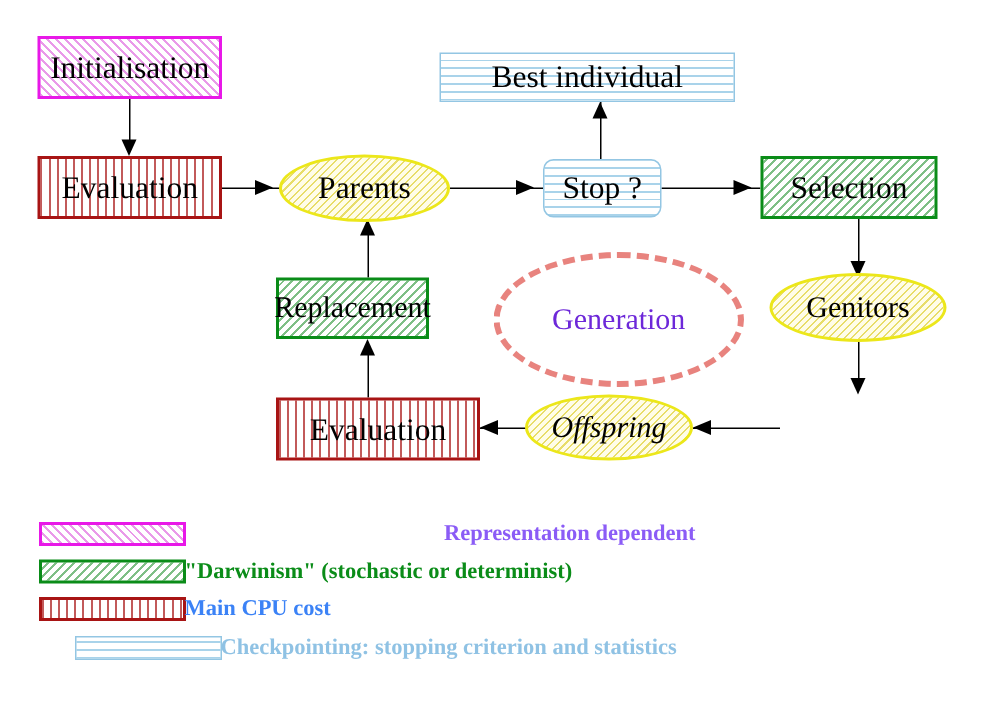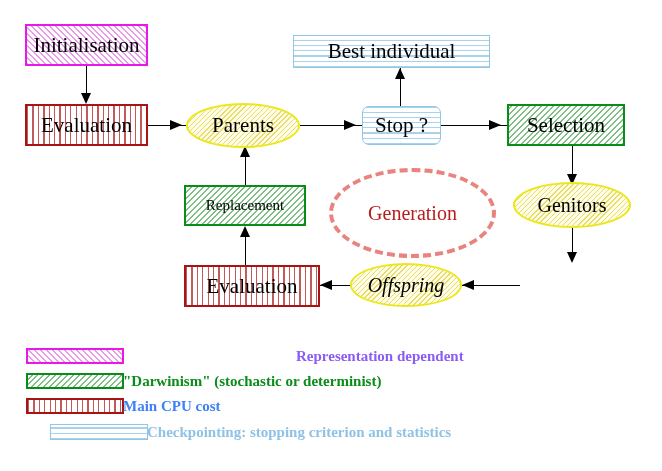--- a/index.html
+++ b/index.html
@@ -84,21 +84,21 @@
   
   .generation-ellipse {
     position: absolute;
     box-sizing: border-box;
     border-radius: 50%;
     border: 4px dashed #e8837e;
     background: transparent;
     display: flex;
     align-items: center;
     justify-content: center;
-    color: #b91c1c;
+    color: #6d28d9;
   }
 
   
   .edge {
     position: absolute;
     background: #000000;
   }
   .edge.h { height: 1px; }
   .edge.v { width: 1px; }
 
@@ -209,21 +209,21 @@
 
   <div class="node hatch-green" style="left:507px; top:104px; width:118px; height:42px; font-size:21px;">Selection</div>
 
   <div class="node hatch-yellow ellipse" style="left:513px; top:182px; width:118px; height:46px; font-size:20px;">Genitors</div>
 
 
   <div class="node hatch-yellow ellipse" style="left:350px; top:263px; width:112px; height:44px; font-size:20px;font-style:italic;">Offspring</div>
 
   <div class="node hatch-red" style="left:184px; top:265px; width:136px; height:42px; font-size:21px;">Evaluation</div>
 
-  <div class="node hatch-green" style="left:184px; top:185px; width:122px; height:41px; font-size:15px;">Replacement</div>
+  <div class="node hatch-green" style="left:184px; top:185px; width:102px; height:41px; font-size:20px;">Replacement</div>
 
   <div class="generation-ellipse" style="left:329px; top:168px; width:167px; height:90px; font-size:20px;">Generation</div>
 
   <div id="legend">
 
     <div class="legend-row" style="top:3px;">
       <span class="legend-swatch hatch-magenta"></span>
       <span class="legend-text-2" style="left:296px; color:#8b5cf6;">Representation dependent</span>
     </div>
 

